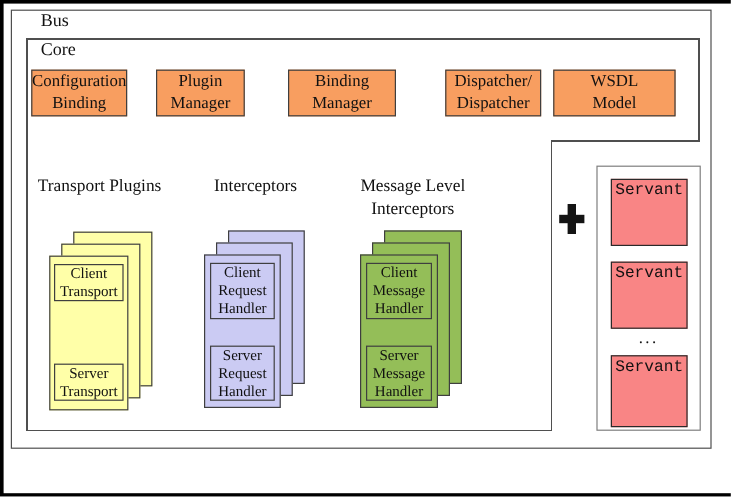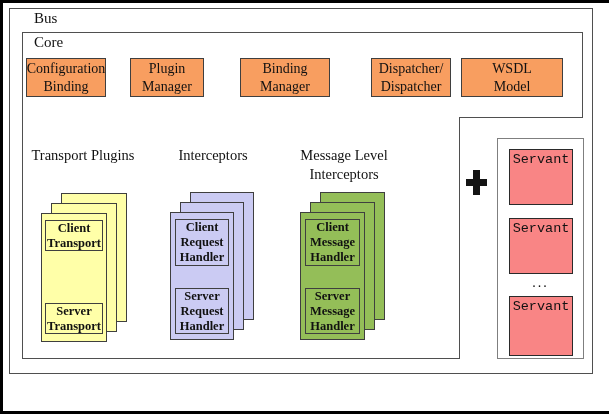--- a/index.html
+++ b/index.html
@@ -33,21 +33,21 @@
   }
   .stack{z-index:2;}
   .card{
     position:absolute;box-sizing:border-box;
     border:1px solid #3f3f3f;
   }
   .inner-box{
     position:absolute;box-sizing:border-box;
     border:1px solid #3f3f3f;
     display:flex;flex-direction:column;align-items:center;justify-content:center;
-    text-align:center;font-size:12.5px;line-height:15px;font-weight:bold;
+    text-align:center;font-size:12.5px;line-height:15px;
   }
   #plus{left:466px;top:170px;width:21px;height:25px;z-index:2;}
   #plus .vbar{position:absolute;left:7px;top:0;width:7px;height:25px;background:#141414;}
   #plus .hbar{position:absolute;left:0;top:9px;width:21px;height:7px;background:#141414;}
   #servant-panel{
     left:497px;top:138px;width:87px;height:221px;
     border:1px solid #7f7f7f;box-sizing:border-box;z-index:2;
   }
   .servant-box{
     position:absolute;left:11px;width:64px;height:56px;

